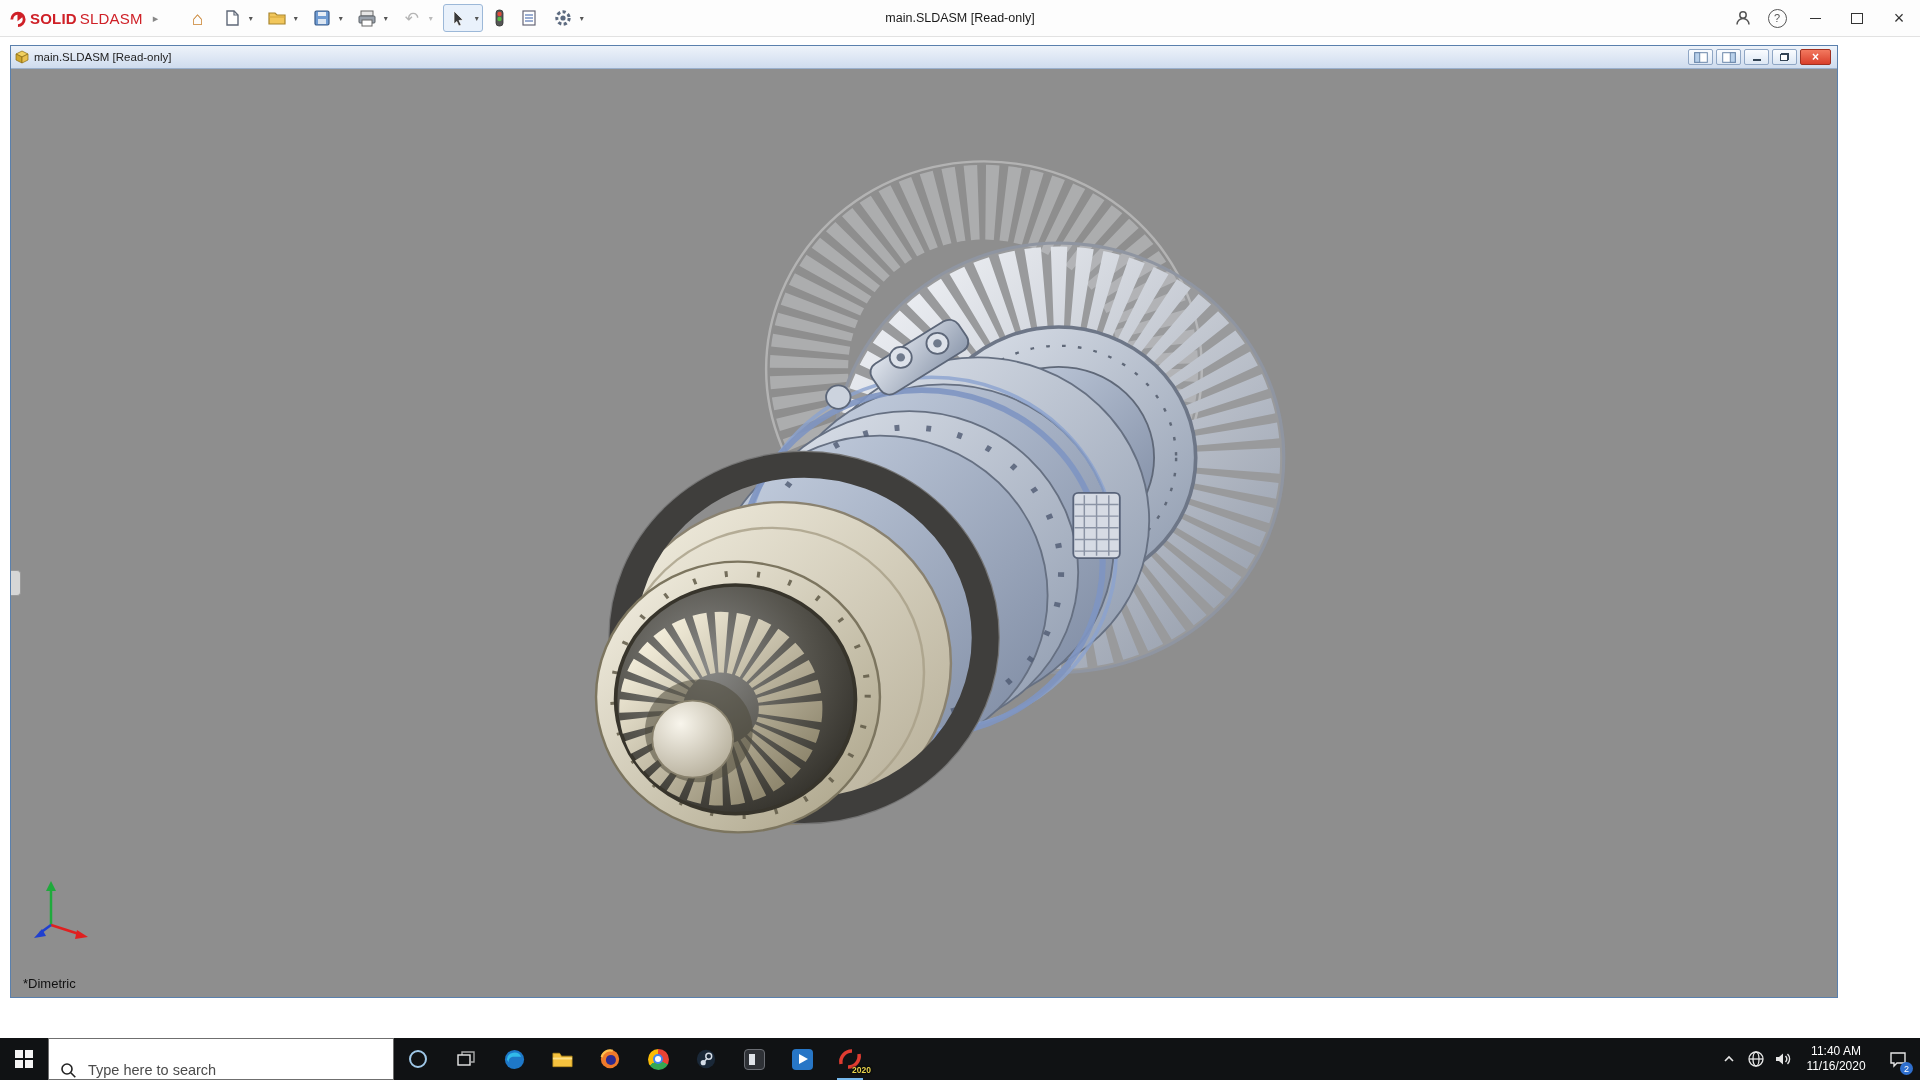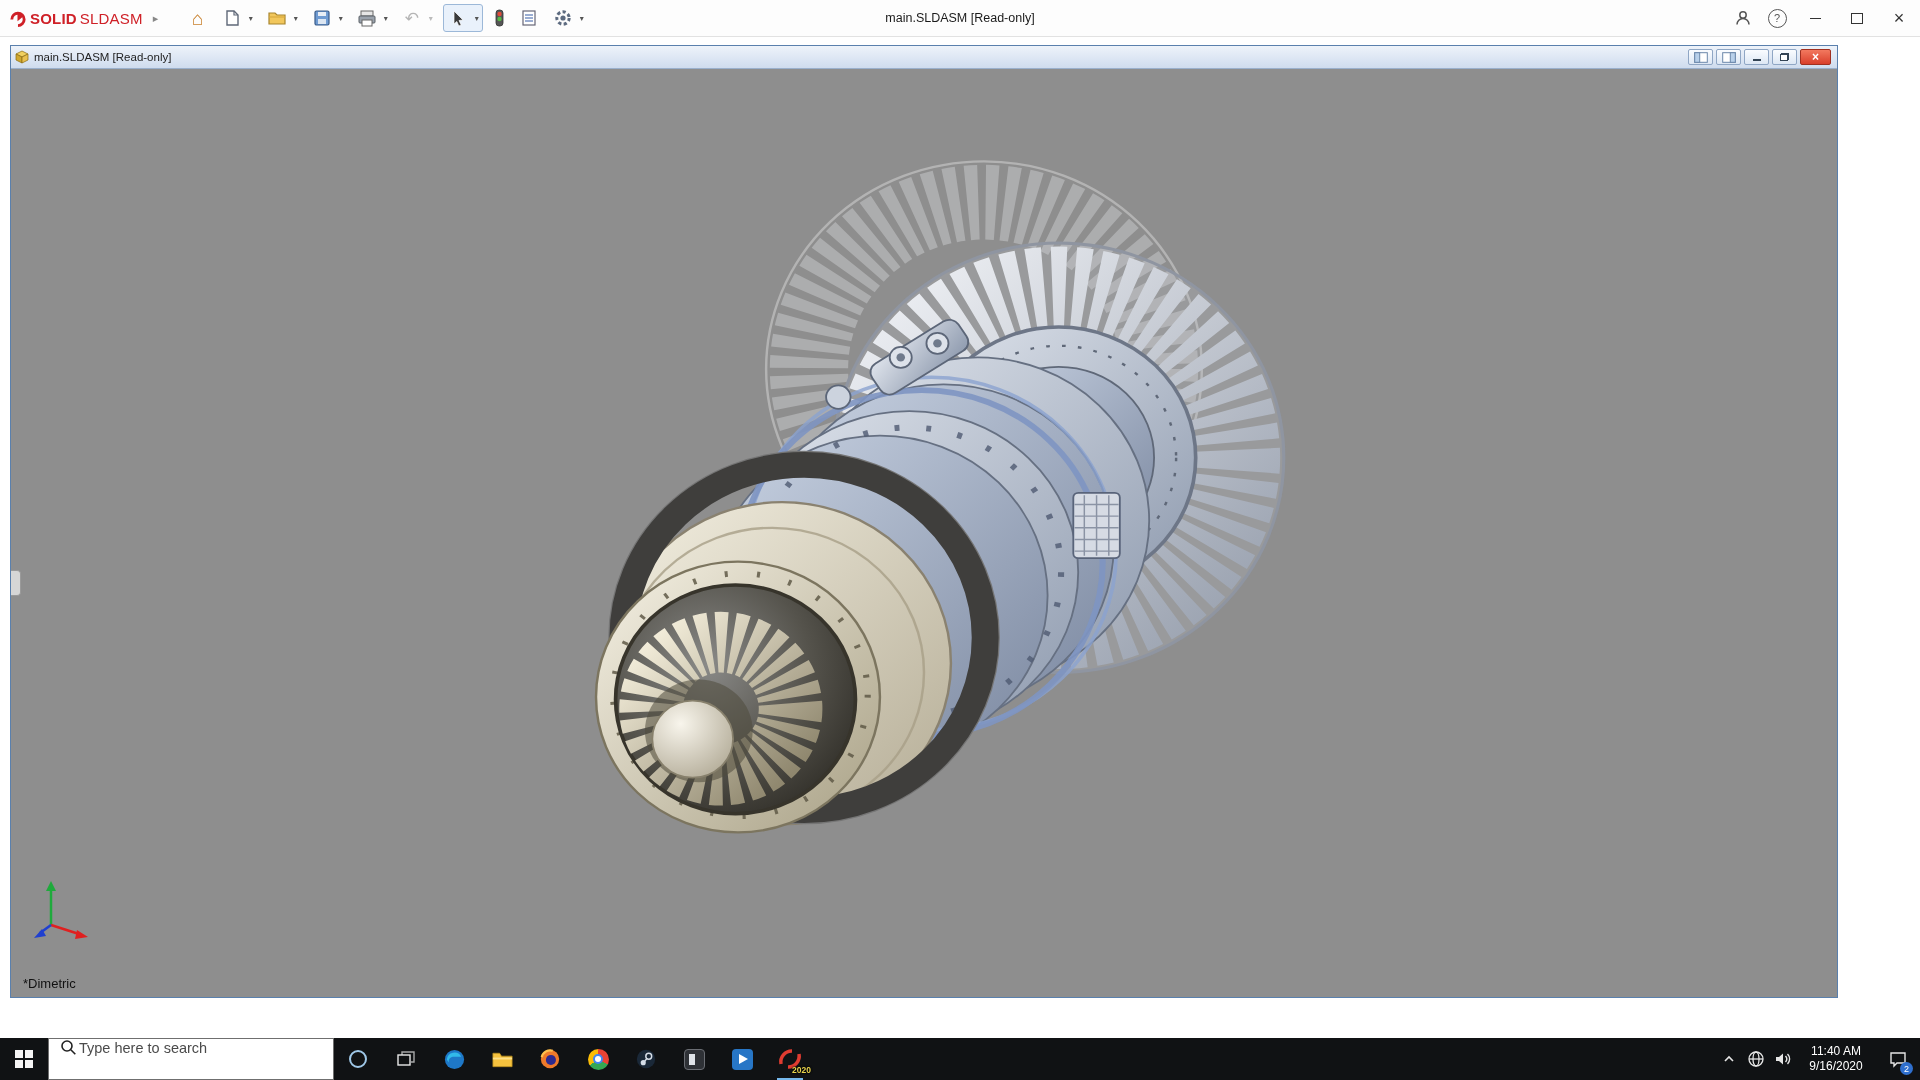--- a/index.html
+++ b/index.html
@@ -54,22 +54,22 @@
   .triad{position:absolute;left:22px;bottom:54px;}
   .side-tab{position:absolute;left:0;top:460px;width:9px;height:24px;background:#d6d6d6;
     border:1px solid #9a9a9a;border-left:none;border-radius:0 4px 4px 0;}
 
   
   .taskbar{position:absolute;left:0;bottom:0;width:1920px;height:42px;background:#101214;
     display:flex;align-items:stretch;z-index:10;}
   .start{width:48px;display:flex;align-items:center;justify-content:center;}
   .winlogo{display:grid;grid-template-columns:8px 8px;grid-template-rows:8px 8px;gap:2px;}
   .winlogo div{background:#f5f5f5;}
-  .search{width:286px;background:#ffffff;border:1px solid #6f6f6f;box-sizing:border-box;
-    display:flex;align-items:flex-start;padding:0 11px;}
+  .search{width:346px;background:#ffffff;border:1px solid #6f6f6f;box-sizing:border-box;
+    display:flex;align-items:flex-end;gap:9px;padding:0 11px;}
   .search input{border:none;outline:none;font-size:14.5px;color:#222;flex:1;background:transparent;
     font-family:"Liberation Sans",sans-serif;}
   .search input::placeholder{color:#4b4b4b;opacity:1;}
   .slot{width:48px;display:flex;align-items:center;justify-content:center;position:relative;}
   .underline{position:absolute;bottom:0;left:11px;width:26px;height:2px;background:#76b9ed;}
   .chrome-ball{width:21px;height:21px;border-radius:50%;
     background:conic-gradient(#ea4335 0 33%,#34a853 33% 66%,#fbbc05 66% 100%);position:relative;}
   .chrome-ball::after{content:"";position:absolute;left:5.5px;top:5.5px;width:10px;height:10px;
     border-radius:50%;background:#fff;border:2px solid #4285f4;box-sizing:border-box;}
   .dark-app{width:21px;height:21px;background:#2e3136;border:1px solid #6a6d73;border-radius:4px;
@@ -451,21 +451,21 @@
       </svg>
     </div>
     <div class="titem">
       <svg width="20" height="20" viewBox="0 0 20 20">
         <path d="M3 8 v4 h3 l4 3.5 v-11 L6 8 z" fill="#e6e6e6"></path>
         <path d="M12.5 7 a4.5 4.5 0 0 1 0 6 M14.5 5 a7 7 0 0 1 0 10" stroke="#e6e6e6" stroke-width="1.4" fill="none"></path>
       </svg>
     </div>
     <div class="clock">
       <span>11:40 AM</span>
-      <span>9/16/2020</span>
+      <span>11/16/2020</span>
     </div>
     <div class="action">
       <svg width="20" height="20" viewBox="0 0 20 20">
         <path d="M3 4 h14 v10 h-8 l-3 3 v-3 h-3 z" fill="none" stroke="#e6e6e6" stroke-width="1.4"></path>
       </svg>
       <span class="badge">2</span>
     </div>
   </div>
 </div>
 

